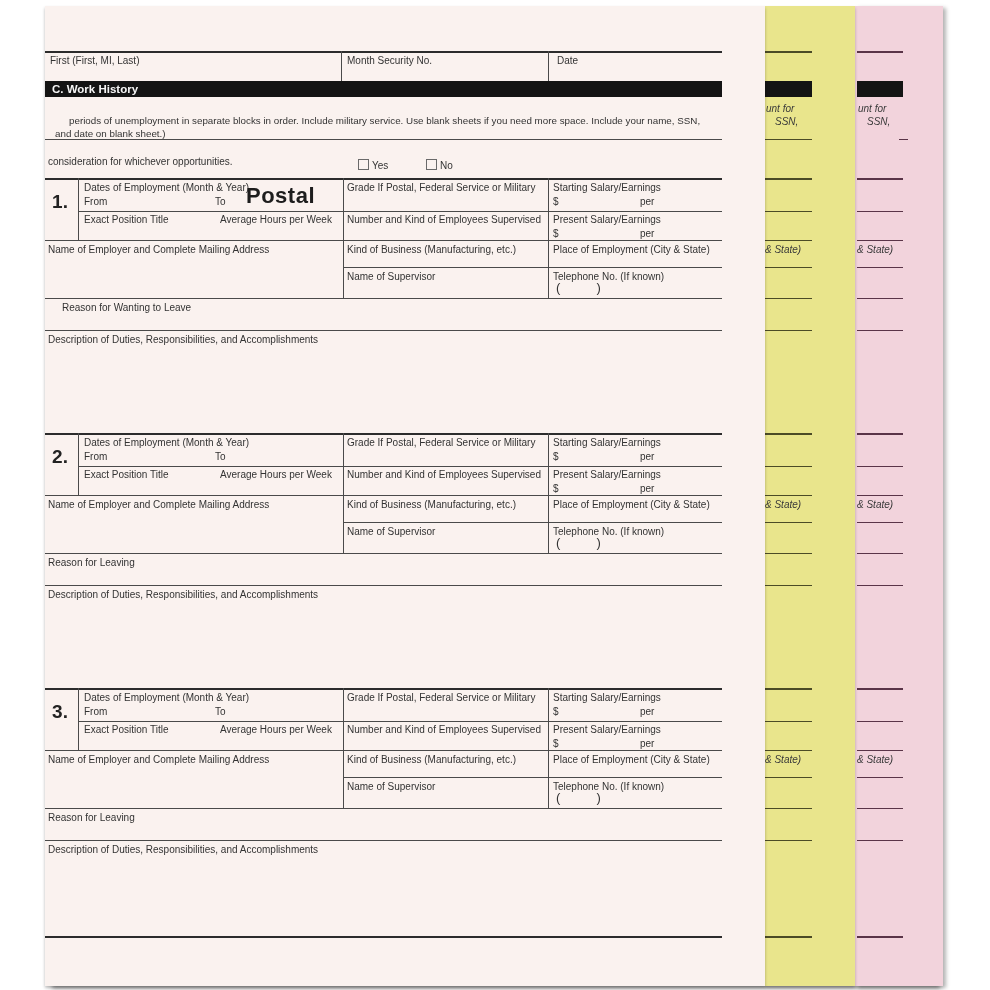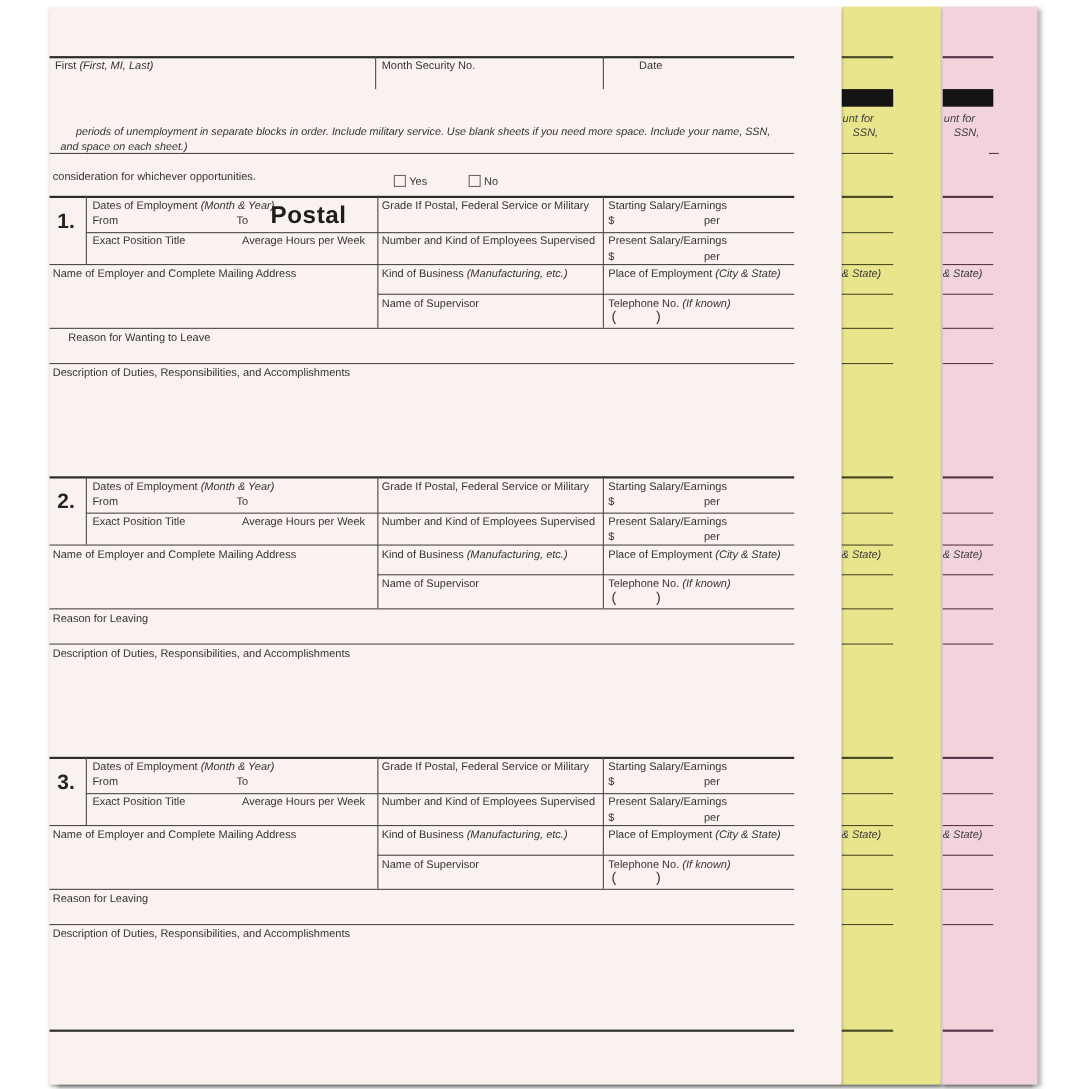--- a/index.html
+++ b/index.html
@@ -12,21 +12,21 @@
         box-shadow:3px 2px 4px rgba(0,0,0,.3);}
   .sheet.canary{left:765px;width:90px;background:var(--canary-sheet,#e9e58c);z-index:3;
         box-shadow:0 2px 3px rgba(0,0,0,.25);}
   .sheet.white{left:45px;width:720px;background:var(--white-sheet,#faf2ef);z-index:4;
         box-shadow:0 2px 3px rgba(0,0,0,.28);}
   
   .hl{position:absolute;left:0;width:677px;height:1px;background:#4a4a4a;}
   .hl.major{height:2px;background:#2c2c2c;}
   .vl{position:absolute;width:1px;background:#4a4a4a;}
   .lbl{position:absolute;font-size:10px;line-height:11px;white-space:nowrap;color:#333;}
-  .it{font-style:italic;}
+  .it{}
   .small{font-size:9.8px;}
   .bar{position:absolute;background:var(--header-bar,#141414);}
   .bar-title{position:absolute;left:7px;top:2px;color:#f6f6f6;font-weight:bold;
         font-size:11.5px;white-space:nowrap;}
   .cb{position:absolute;width:9px;height:9px;border:1px solid #6a6a6a;background:transparent;}
   
   .block{position:absolute;left:0;width:677px;height:170px;}
   .blk-num{position:absolute;left:0;top:13px;width:30px;text-align:center;
         font-size:19px;font-weight:bold;color:#222;}
   .present{position:absolute;left:201px;top:5px;font-size:22px;font-weight:bold;
@@ -109,25 +109,28 @@
       <div class="sl major" style="top: 930px; height: 2px;"></div>
     </div>
 
   <div class="sheet white">
 
     <div class="hl major" style="top:45px"></div>
     <div class="vl" style="left:296px;top:45px;height:30px"></div>
     <div class="vl" style="left:503px;top:45px;height:30px"></div>
     <div class="lbl" style="left:5px;top:49px"><span>First</span> <span class="it">(First, MI, Last)</span></div>
     <div class="lbl" style="left:302px;top:49px">Month Security No.</div>
-    <div class="lbl" style="left:536px;top:49px">Date</div>
-
+    <div class="lbl" style="left:512px;top:49px">Date</div>
+
+    <div class="bar" style="left:0;top:75px;width:677px;height:16px">
+      <span class="bar-title">C.  Work History</span>
+    </div>
 
     <div class="lbl it small" style="left:24px;top:109px">periods of unemployment in separate blocks in order. Include military service. Use blank sheets if you need more space. Include your name, SSN,</div>
-    <div class="lbl it small" style="left:10px;top:122px">and space on each sheet.)</div>
+    <div class="lbl it small" style="left:10px;top:122px">and date on blank sheet.)</div>
     <div class="hl" style="top:133px"></div>
 
     <div class="lbl" style="left:3px;top:150px">consideration for whichever opportunities.</div>
     <span class="cb" style="left:313px;top:153px"></span>
     <div class="lbl" style="left:327px;top:154px">Yes</div>
     <span class="cb" style="left:381px;top:153px"></span>
     <div class="lbl" style="left:395px;top:154px">No</div>
 
     <div class="block" style="top:172px">
       <div class="hl major" style="top:0"></div>

